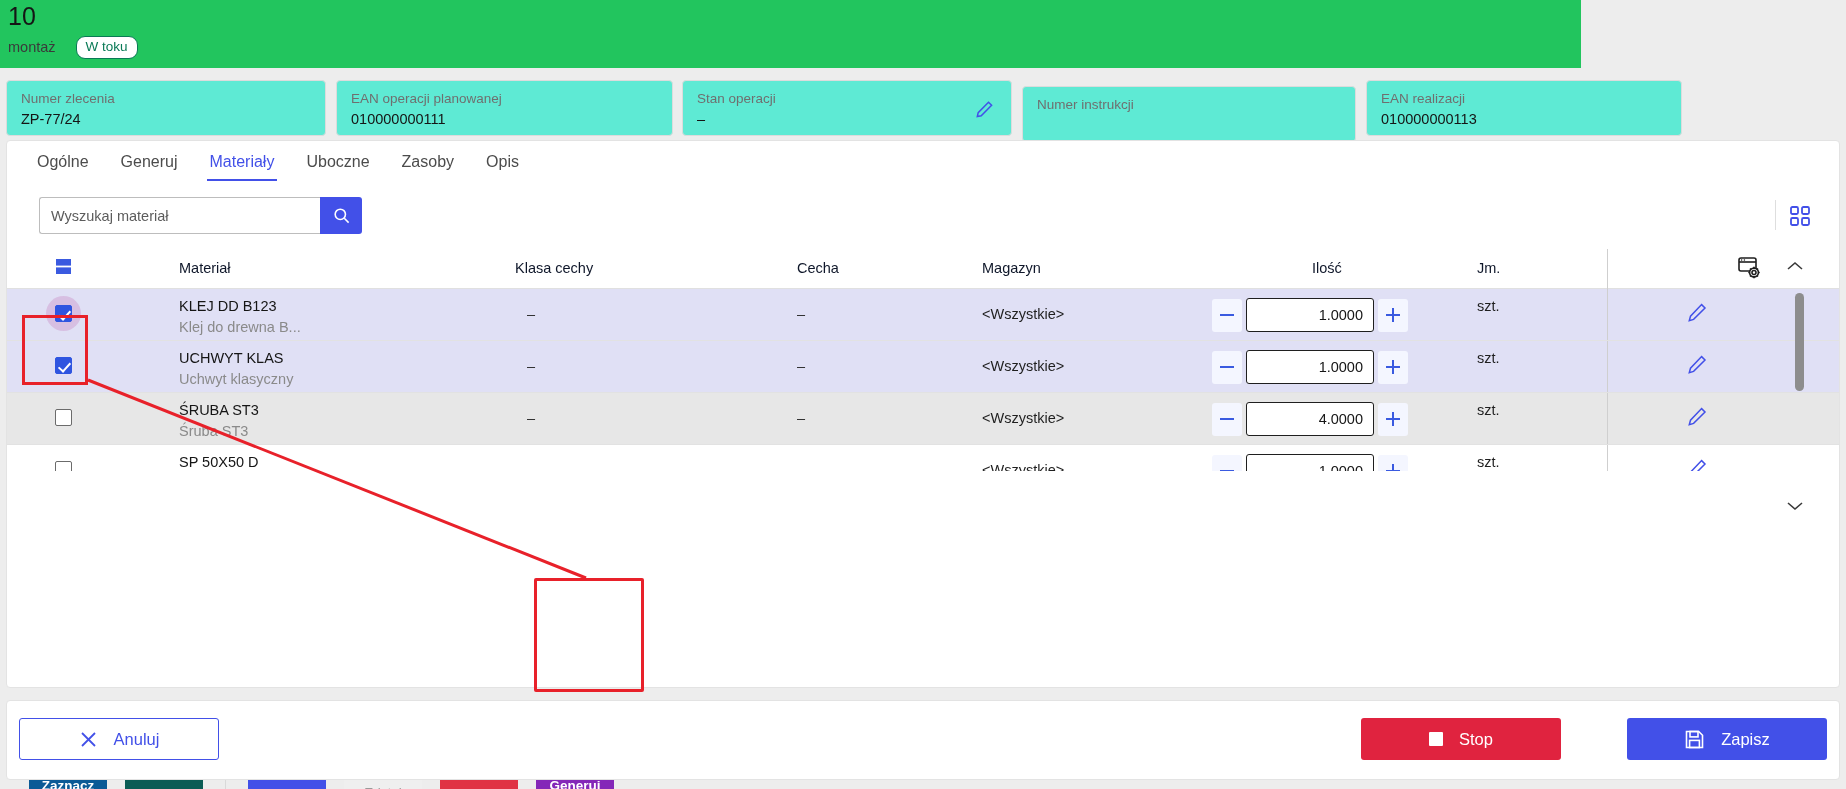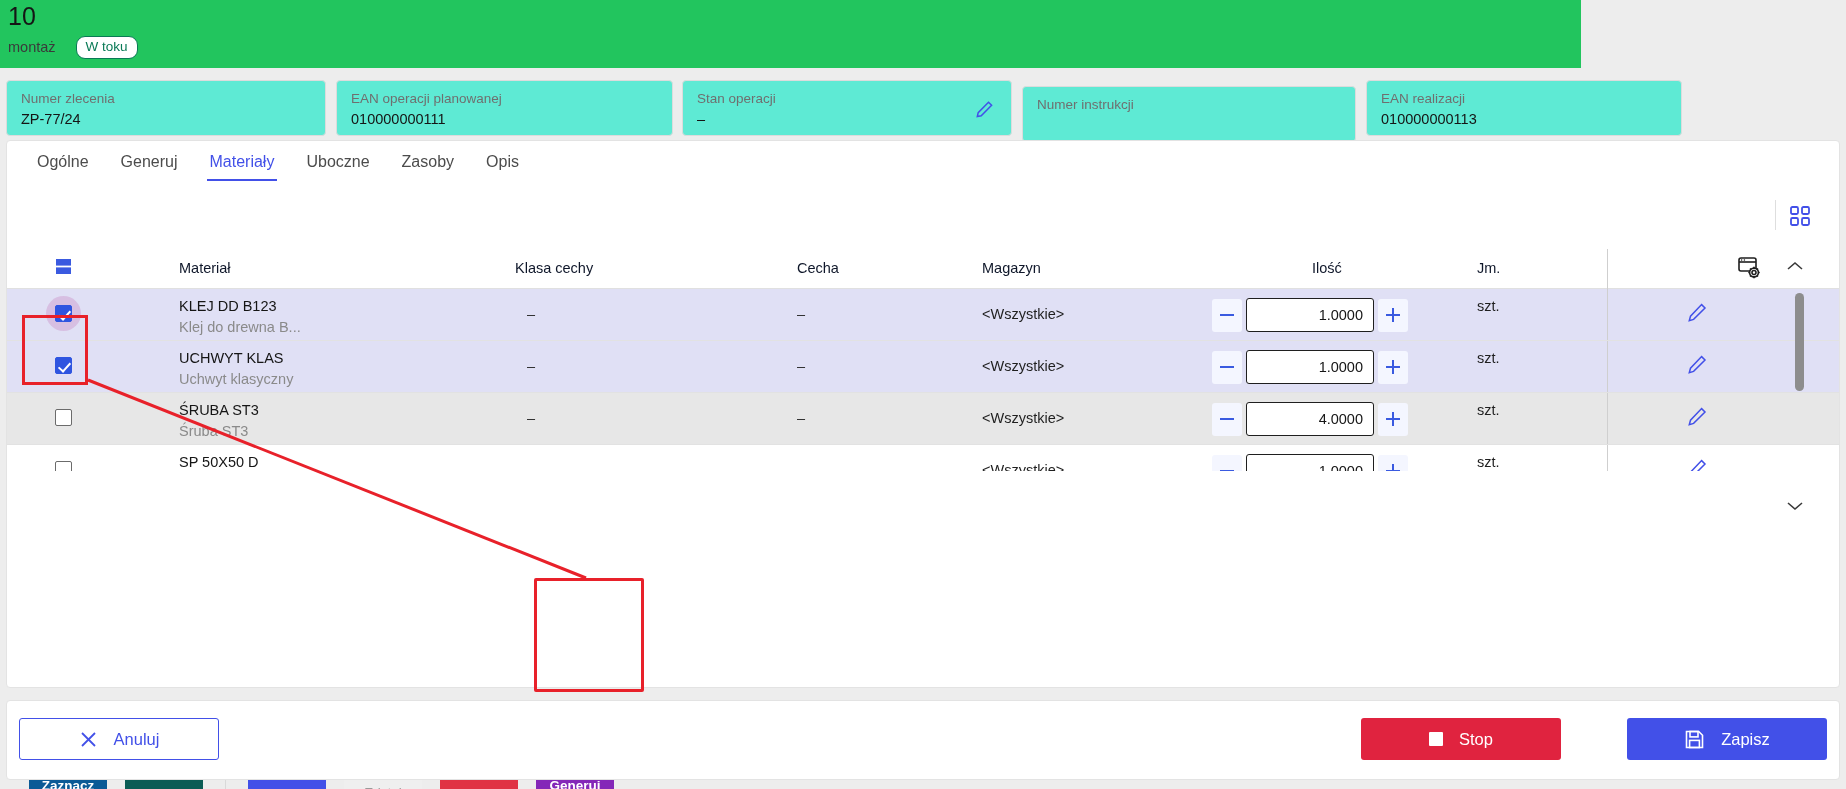--- a/index.html
+++ b/index.html
@@ -231,20 +231,29 @@
 
     <div class="tabs" id="tabs">
         <div class="tab"><span>Ogólne</span></div>
         <div class="tab"><span>Generuj</span></div>
         <div class="tab active"><span>Materiały</span></div>
         <div class="tab"><span>Uboczne</span></div>
         <div class="tab"><span>Zasoby</span></div>
         <div class="tab"><span>Opis</span></div>
       </div>
 
+    <div class="search-wrap">
+      <input class="search-input" type="text" placeholder="Wyszukaj materiał" style="">
+      <button class="search-btn">
+        <svg width="19" height="19" viewBox="0 0 24 24" fill="none" stroke="#ffffff" stroke-width="2">
+          <circle cx="10.5" cy="10.5" r="6.5"></circle>
+            <line x1="15.5" y1="15.5" x2="21" y2="21"></line>
+        </svg>
+      </button>
+    </div>
     <div class="grid-divider"></div>
     <div class="grid-view-btn">
       <svg width="22" height="22" viewBox="0 0 22 22" fill="none" stroke="#4250e8" stroke-width="1.8">
         <rect x="2" y="2" width="7" height="7" rx="1.4"></rect>
           <rect x="13" y="2" width="7" height="7" rx="1.4"></rect>
         <rect x="2" y="13" width="7" height="7" rx="1.4"></rect>
           <rect x="13" y="13" width="7" height="7" rx="1.4"></rect>
       </svg>
     </div>
 

